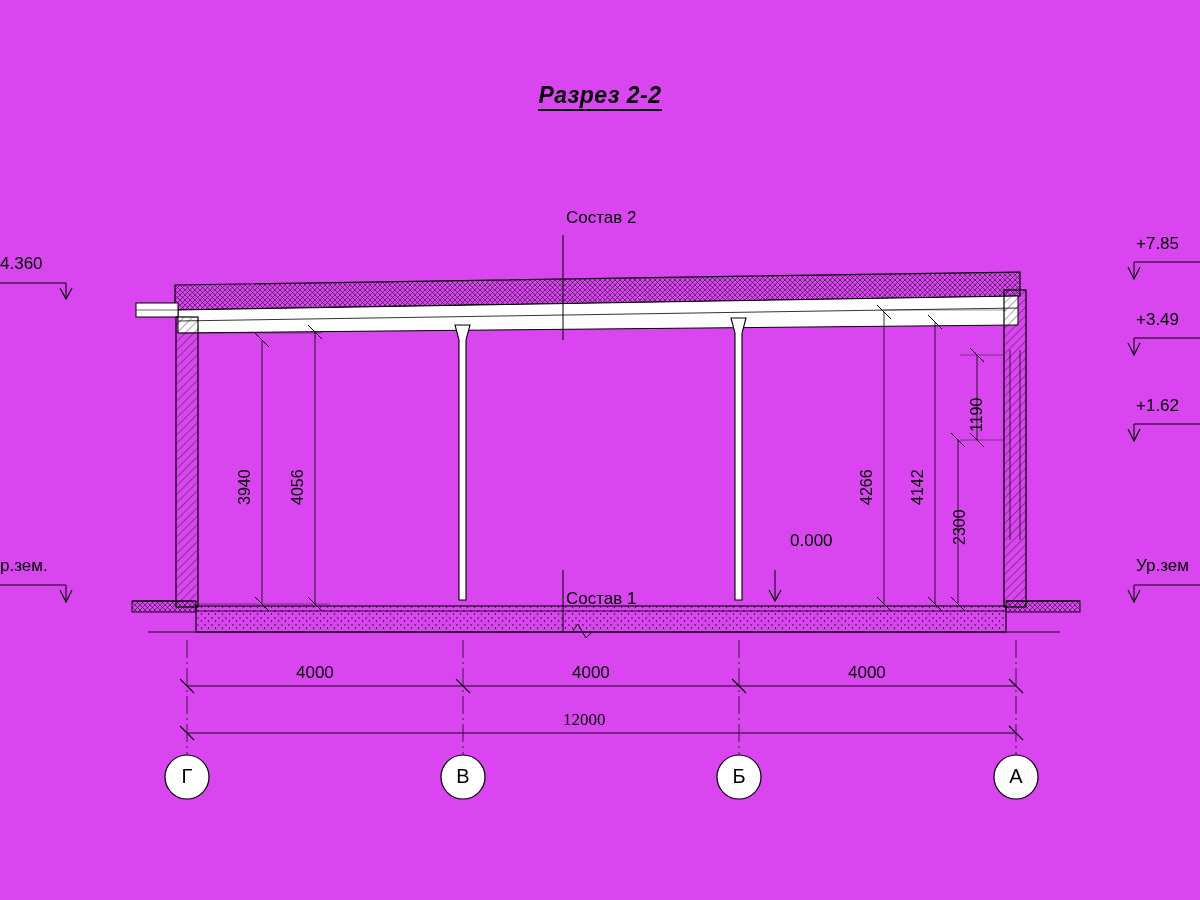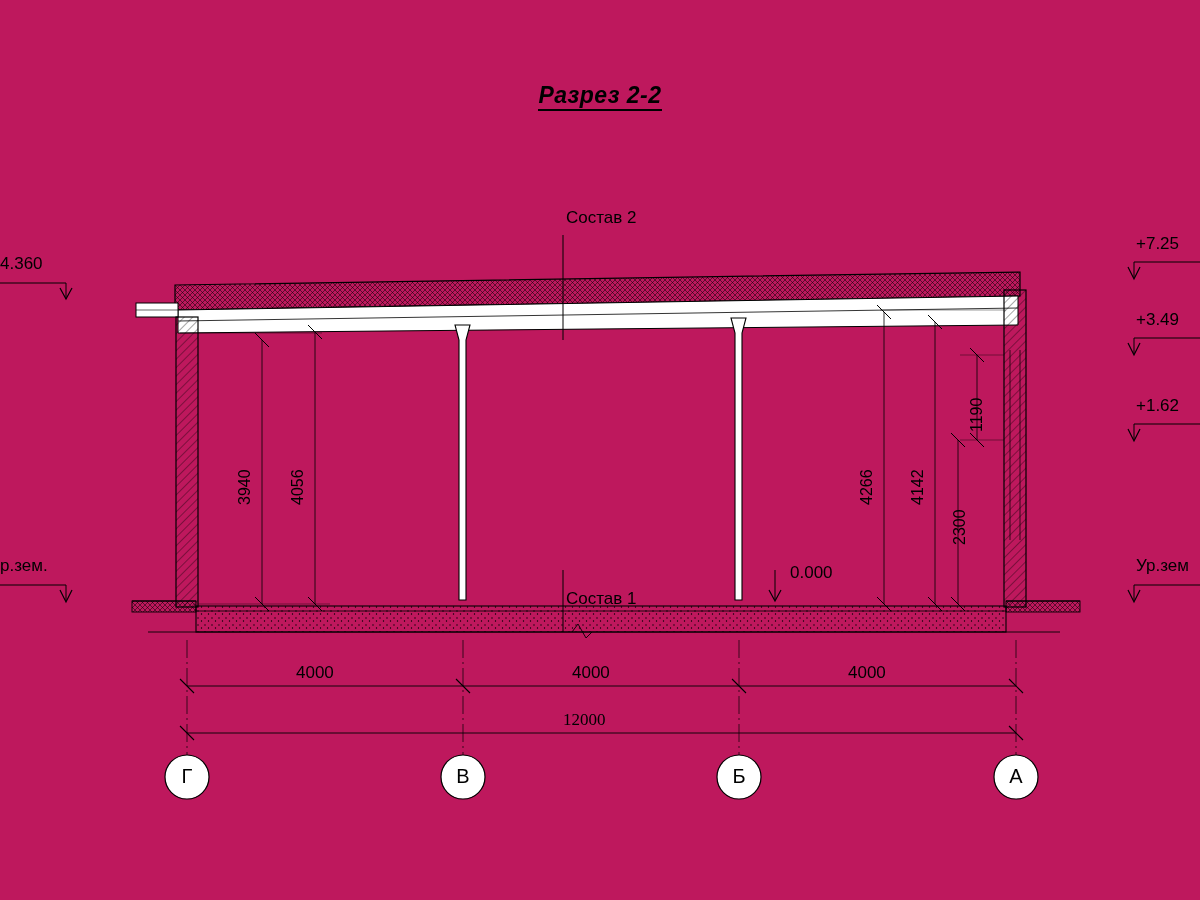--- a/index.html
+++ b/index.html
@@ -4,21 +4,21 @@
 <style>
   html, body {
     margin: 0;
     padding: 0;
     background: #ffffff;
   }
   #canvas {
     position: relative;
     width: 1200px;
     height: 900px;
-    background: #be185d;
+    background: #d946ef;
     font-family: "Liberation Sans", sans-serif;
     color: #000000;
     overflow: hidden;
   }
   .title {
     position: absolute;
     left: 0;
     top: 82px;
     width: 1200px;
     text-align: center;
@@ -190,26 +190,26 @@
     <line x1="1009" y1="726" x2="1023" y2="740" stroke="#000" stroke-width="1.1"></line>
 
     <circle cx="187" cy="777" r="22" fill="#ffffff" stroke="#000" stroke-width="1.2"></circle>
     <circle cx="463" cy="777" r="22" fill="#ffffff" stroke="#000" stroke-width="1.2"></circle>
     <circle cx="739" cy="777" r="22" fill="#ffffff" stroke="#000" stroke-width="1.2"></circle>
     <circle cx="1016" cy="777" r="22" fill="#ffffff" stroke="#000" stroke-width="1.2"></circle>
   </svg>
 
   <div class="lbl" style="left:566px; top:208px;">Состав 2</div>
   <div class="lbl" style="left:566px; top:548px;margin-top:41px;">Состав 1</div>
-  <div class="lbl" style="left:790px; top:531px;margin-top:32px;">0.000</div>
+  <div class="lbl" style="left:790px; top:531px;">0.000</div>
 
   <div class="lbl" style="left:0px; top:254px;text-align:center;">4.360</div>
   <div class="lbl" style="left:0px; top:556px;">р.зем.</div>
 
-  <div class="lbl" style="left:1136px; top:234px;">+7.25</div>
+  <div class="lbl" style="left:1136px; top:234px;">+7.85</div>
   <div class="lbl" style="left:1136px; top:310px;">+3.49</div>
   <div class="lbl" style="left:1136px; top:396px;">+1.62</div>
   <div class="lbl" style="left:1136px; top:556px;">Ур.зем</div>
 
   <div class="vlbl" style="left:236px; top:505px;">3940</div>
   <div class="vlbl" style="left:289px; top:505px;">4056</div>
   <div class="vlbl" style="left:858px; top:505px;">4266</div>
   <div class="vlbl" style="left:909px; top:505px;">4142</div>
   <div class="vlbl" style="left:968px; top:432px;">1190</div>
   <div class="vlbl" style="left:951px; top:545px;">2300</div>

